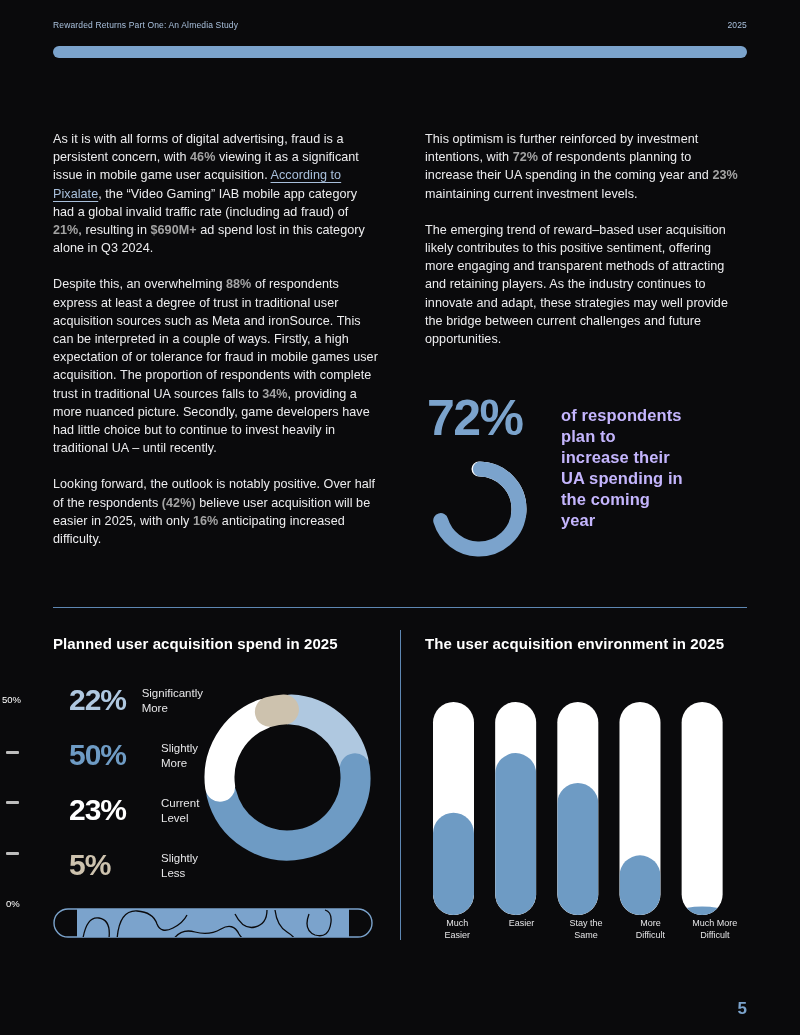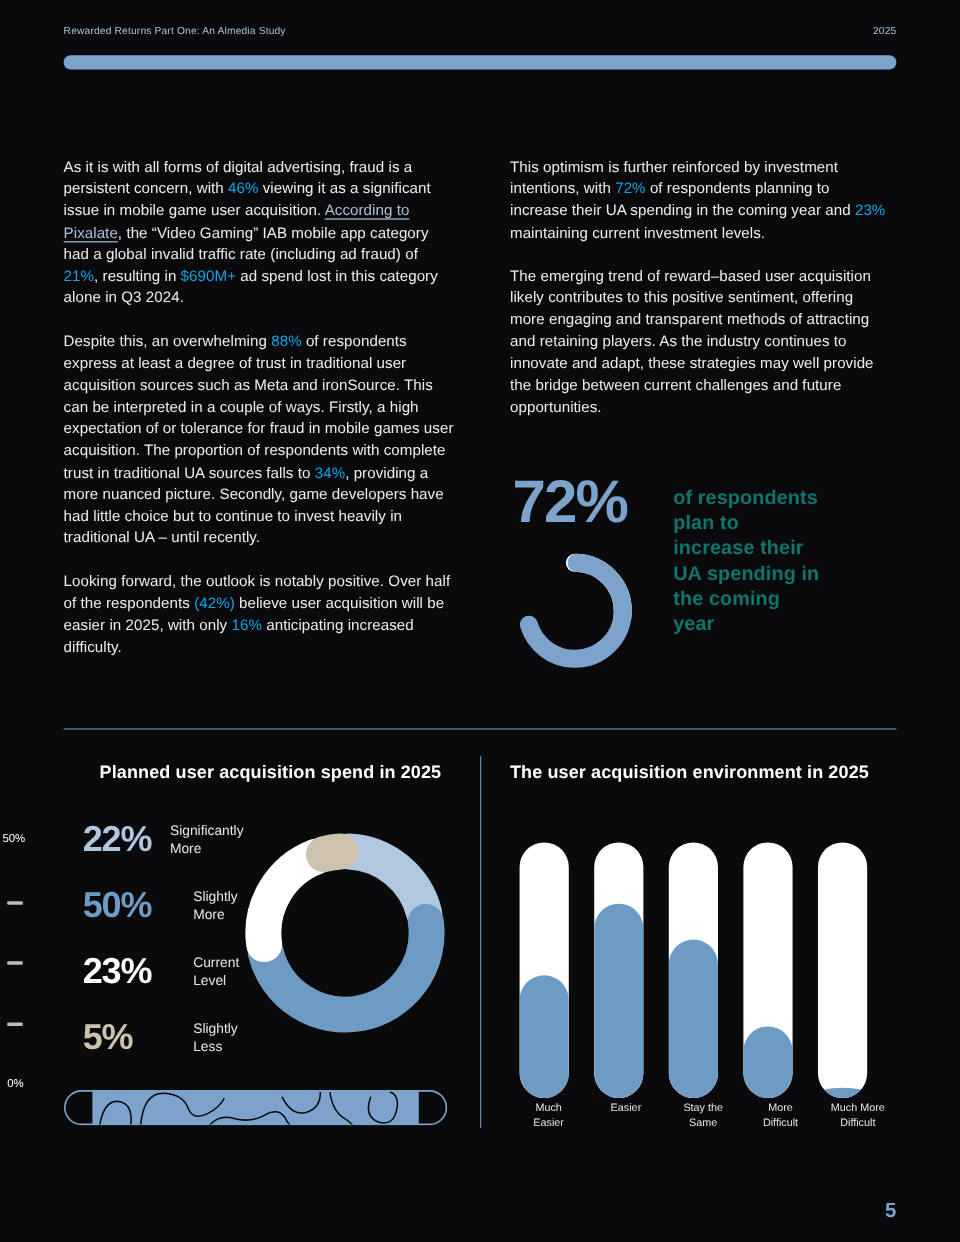--- a/index.html
+++ b/index.html
@@ -23,53 +23,53 @@
     background: #7BA3CC; border-radius: 6px;
   }
 
   
   .col-left  { position: absolute; left: 53px; top: 130px; width: 325px; }
   .col-right { position: absolute; left: 425px; top: 130px; width: 315px; }
   .para {
     font-size: 12.6px; line-height: 18.2px; color: #EDEDEF;
     margin-bottom: 18px; letter-spacing: .05px;
   }
-  .para b { font-weight: 400; color: #0ea5e9; }
+  .para b { font-weight: 700; color: #a3a3a3; }
   .link {
     color: #A9C0DC; text-decoration: underline; text-underline-offset: 2.5px;
   }
 
   
   .stat72 {
     position: absolute; left: 425px; top: 393px; width: 320px;
     display: flex; gap: 16px;
   }
   .stat72-left { width: 120px; }
   .stat72-num {
     font-size: 50px; font-weight: 700; color: #7BA3CC;
     letter-spacing: -1.5px; line-height: 50px; margin-left: 2px;
   }
   .donut72 { position: relative; width: 108px; height: 108px; margin-top: 12px; }
   .stat72-text {
-    font-size: 16.5px; font-weight: 700; color: #0f766e;
+    font-size: 16.5px; font-weight: 700; color: #c4b5fd;
     line-height: 21px; width: 125px; padding-top: 12px; letter-spacing: .1px;
   }
 
   
   .hdiv {
     position: absolute; left: 53px; top: 607px; width: 694px; height: 1px;
     background: #5E87B3;
   }
   .vdiv {
     position: absolute; left: 400px; top: 630px; width: 1px; height: 310px;
     background: #5E87B3;
   }
 
   
-  .panel-left  { position: absolute; left: 53px;  top: 634px; width: 330px; margin-left: 30px; }
+  .panel-left  { position: absolute; left: 53px;  top: 634px; width: 330px; }
   .panel-right { position: absolute; left: 425px; top: 634px; width: 322px; }
   .panel-title {
     font-size: 15px; font-weight: 700; color: #FFFFFF;
     line-height: 19px; letter-spacing: .1px;
   }
 
   .legend { position: absolute; left: 53px; top: 683px; width: 150px; }
   .legend-row { display: flex; align-items: flex-start; margin-bottom: 17px; height: 38px; margin-left: 16px; }
   .legend-pct {
     font-size: 30px; font-weight: 700; letter-spacing: -1px;

